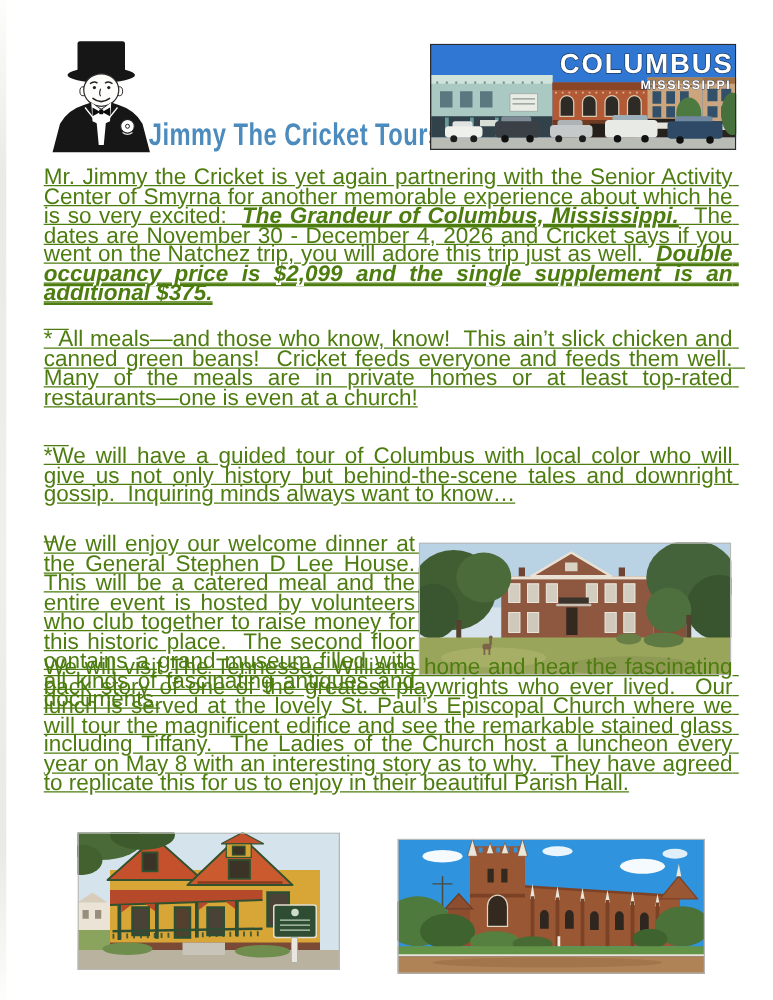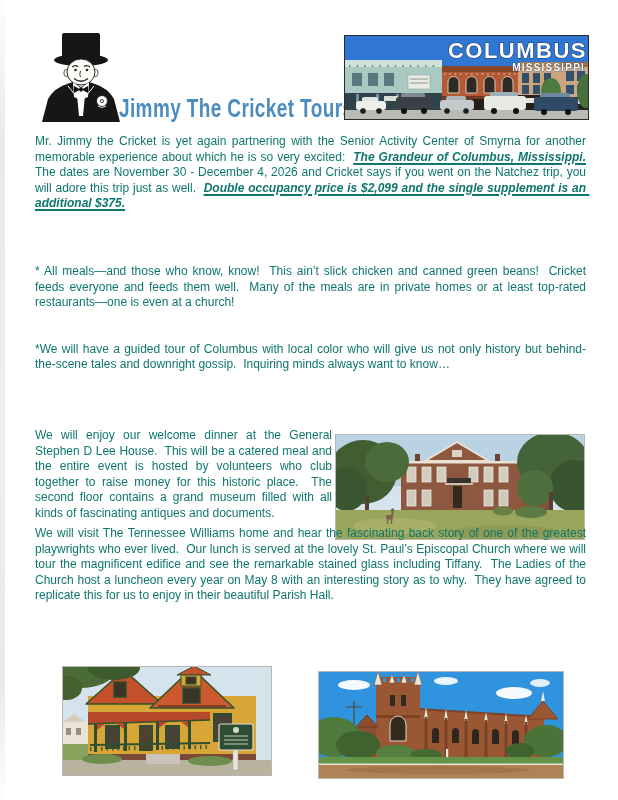--- a/index.html
+++ b/index.html
@@ -4,22 +4,22 @@
 <style>
   html,body{margin:0;padding:0;}
   body{
     width:618px;height:800px;background:#ffffff;overflow:hidden;position:relative;
     font-family:"Liberation Sans",sans-serif;color:#141414;
   }
   .page{position:absolute;left:0;top:0;width:618px;height:800px;background:#fff;}
   .scan-edge{position:absolute;left:0;top:0;width:5px;height:800px;
     background:linear-gradient(180deg,#fdfdfc 0%,#e9e9e5 18%,#efefeb 55%,#e9e9e5 85%,#fdfdfc 100%);}
   .body-text{
-    font-size:12px;line-height:15.5px;text-align:justify;text-justify:inter-word;
-    white-space:pre-wrap;color:#0f766e;
+    font-size:18px;line-height:15.5px;text-align:justify;text-justify:inter-word;
+    white-space:pre-wrap;color:#4d7c0f;text-decoration:underline;
   }
   .hl{font-weight:700;font-style:italic;text-decoration:underline;text-decoration-thickness:1.6px;text-underline-offset:2px;}
   p{margin:0;}
   .brand-title{
     position:absolute;left:119px;top:94px;
     font-size:25px;font-weight:700;color:#4c8bbd;white-space:nowrap;
     transform:scaleX(0.76);transform-origin:0 50%;letter-spacing:0.5px;
   }
   .jimmy{position:absolute;left:28px;top:31px;width:108px;height:91px;}
   .columbus{position:absolute;left:344px;top:35px;width:245px;height:85px;}

